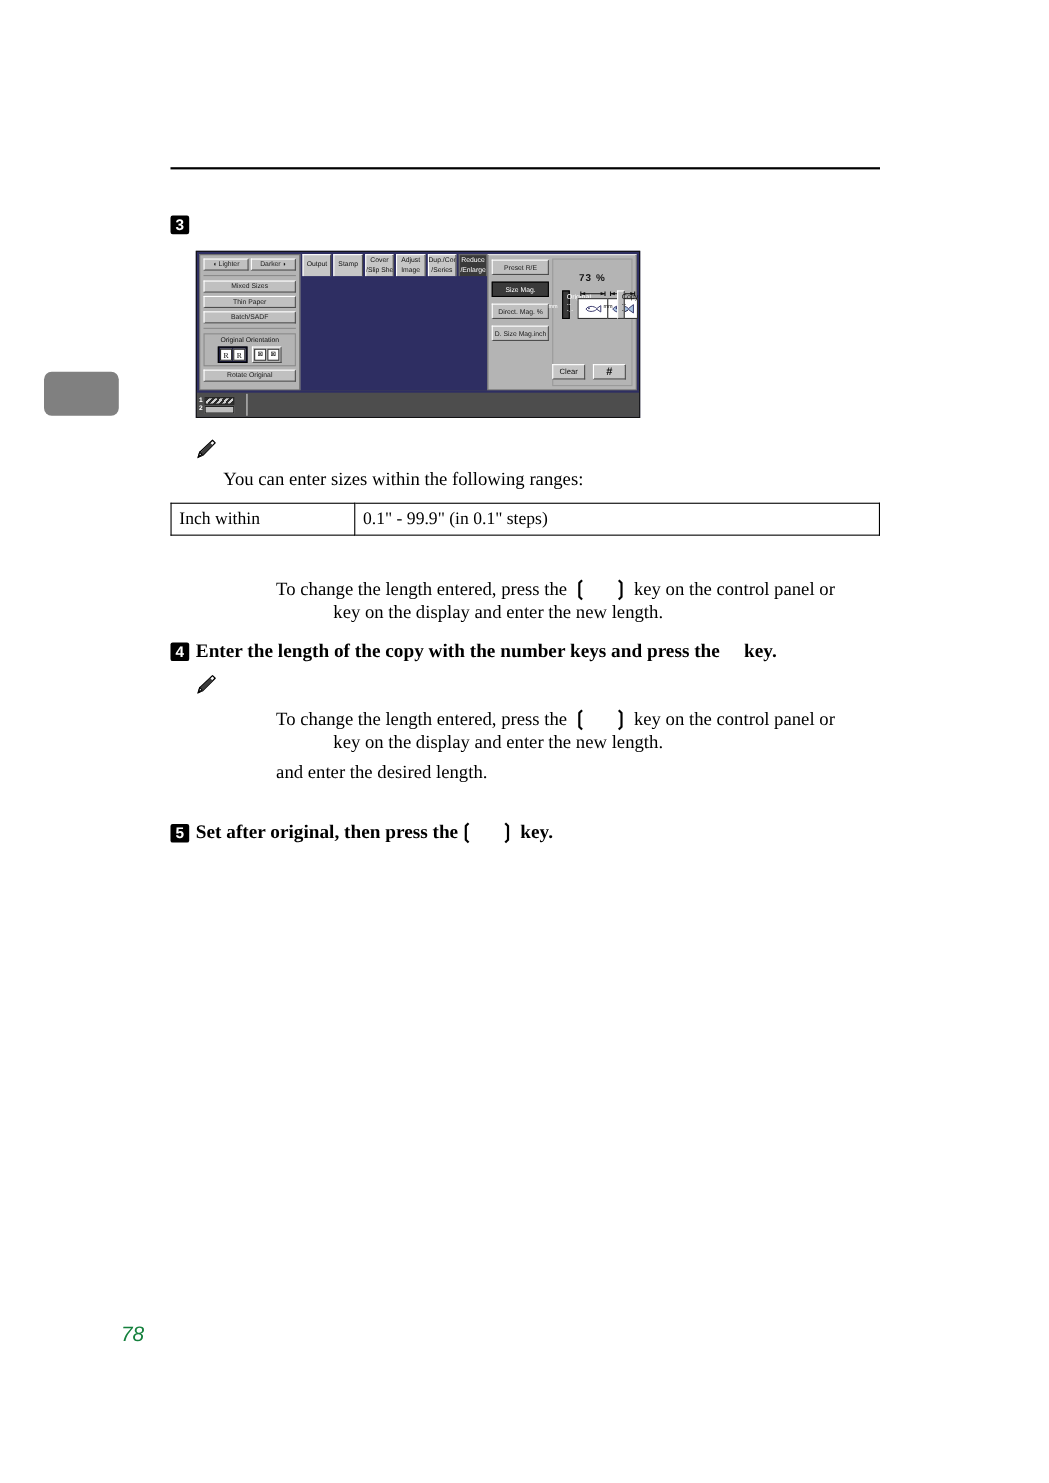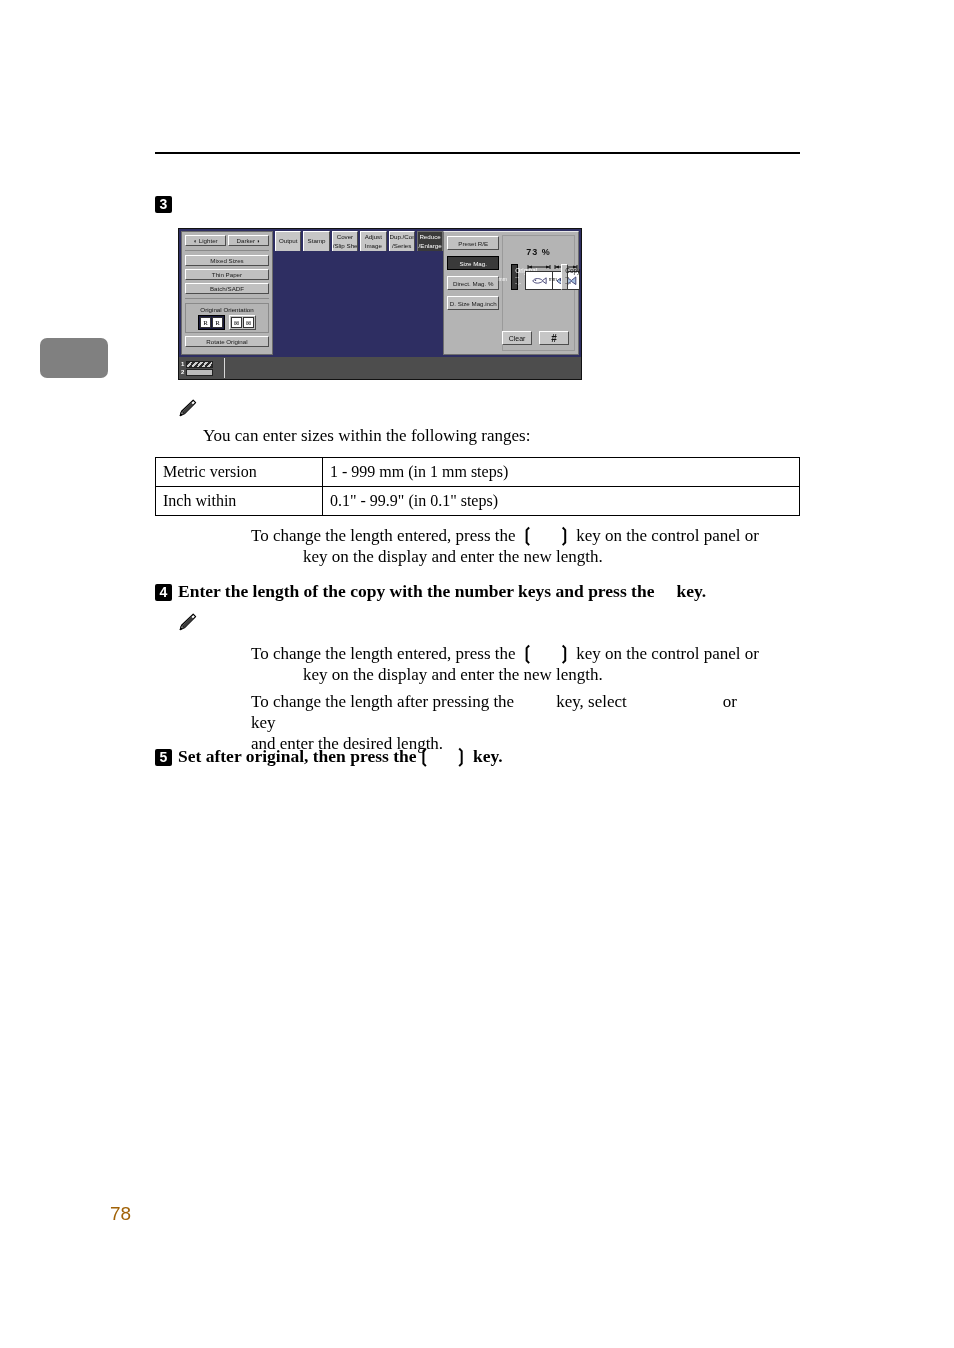--- a/index.html
+++ b/index.html
@@ -407,21 +407,22 @@
 
   
   .abs { position: absolute; }
 
   .page-number {
     position: absolute;
     left: 110px;
     top: 1203px;
     font-family: "Liberation Sans", sans-serif;
     font-size: 19px;
-    color: #a16207;
+    color: #15803d;
+    font-style: italic;
   }
 </style>
 </head>
 <body>
 
 <div class="chapter-tab"></div>
 
 <div class="top-rule"></div>
 
 <div class="abs step" style="left:155px; top:192px; width:645px;">
@@ -577,24 +578,20 @@
     <path d="M4.2 17.6 L5.0 15.3 L6.5 16.8 Z" fill="#000"></path>
   </svg>
 </div>
 
 <div class="abs lede" style="left:203px; top:425px; width:600px;">You can enter sizes within the following ranges:</div>
 
 <div class="abs" style="left:155px; top:457px;">
   <table class="ranges">
     <tbody>
       <tr>
-        <td class="c1">Metric version</td>
-        <td>1 - 999 mm (in 1 mm steps)</td>
-      </tr>
-      <tr>
         <td class="c1">Inch within</td>
         <td>0.1" - 99.9" (in 0.1" steps)</td>
       </tr>
     </tbody>
   </table>
 </div>
 
 <div class="abs para hang" style="left:203px; top:525px; width:600px;">
   <div>
     <span>To change the length entered, press the</span>
@@ -623,23 +620,20 @@
 <div class="abs para hang" style="left:203px; top:643px; width:600px;">
   <div>
     <span>To change the length entered, press the</span>
     <span class="bracket">❲</span><span class="kgap"></span><span class="bracket">❳</span>
     <span>key on the control panel or</span>
   </div>
   <div class="l2">key on the display and enter the new length.</div>
 </div>
 
 <div class="abs para" style="left:203px; top:691px; width:600px;">
-  <div>
-    <span>To change the length after pressing the</span><span class="kgap-lg"></span><span>key, select</span><span class="kgap-xl"></span><span>or</span><span class="kgap-xl"></span><span>key</span>
-  </div>
   <div>and enter the desired length.</div>
 </div>
 
 <div class="abs step" style="left:155px; top:745px; width:645px;">
   <div class="step-num">5</div>
   <div class="step-text">
     <span>Set after original, then press the</span><span class="bracket">❲</span><span class="kgap"></span><span class="bracket">❳</span>
     <span>key.</span>
   </div>
 </div>

